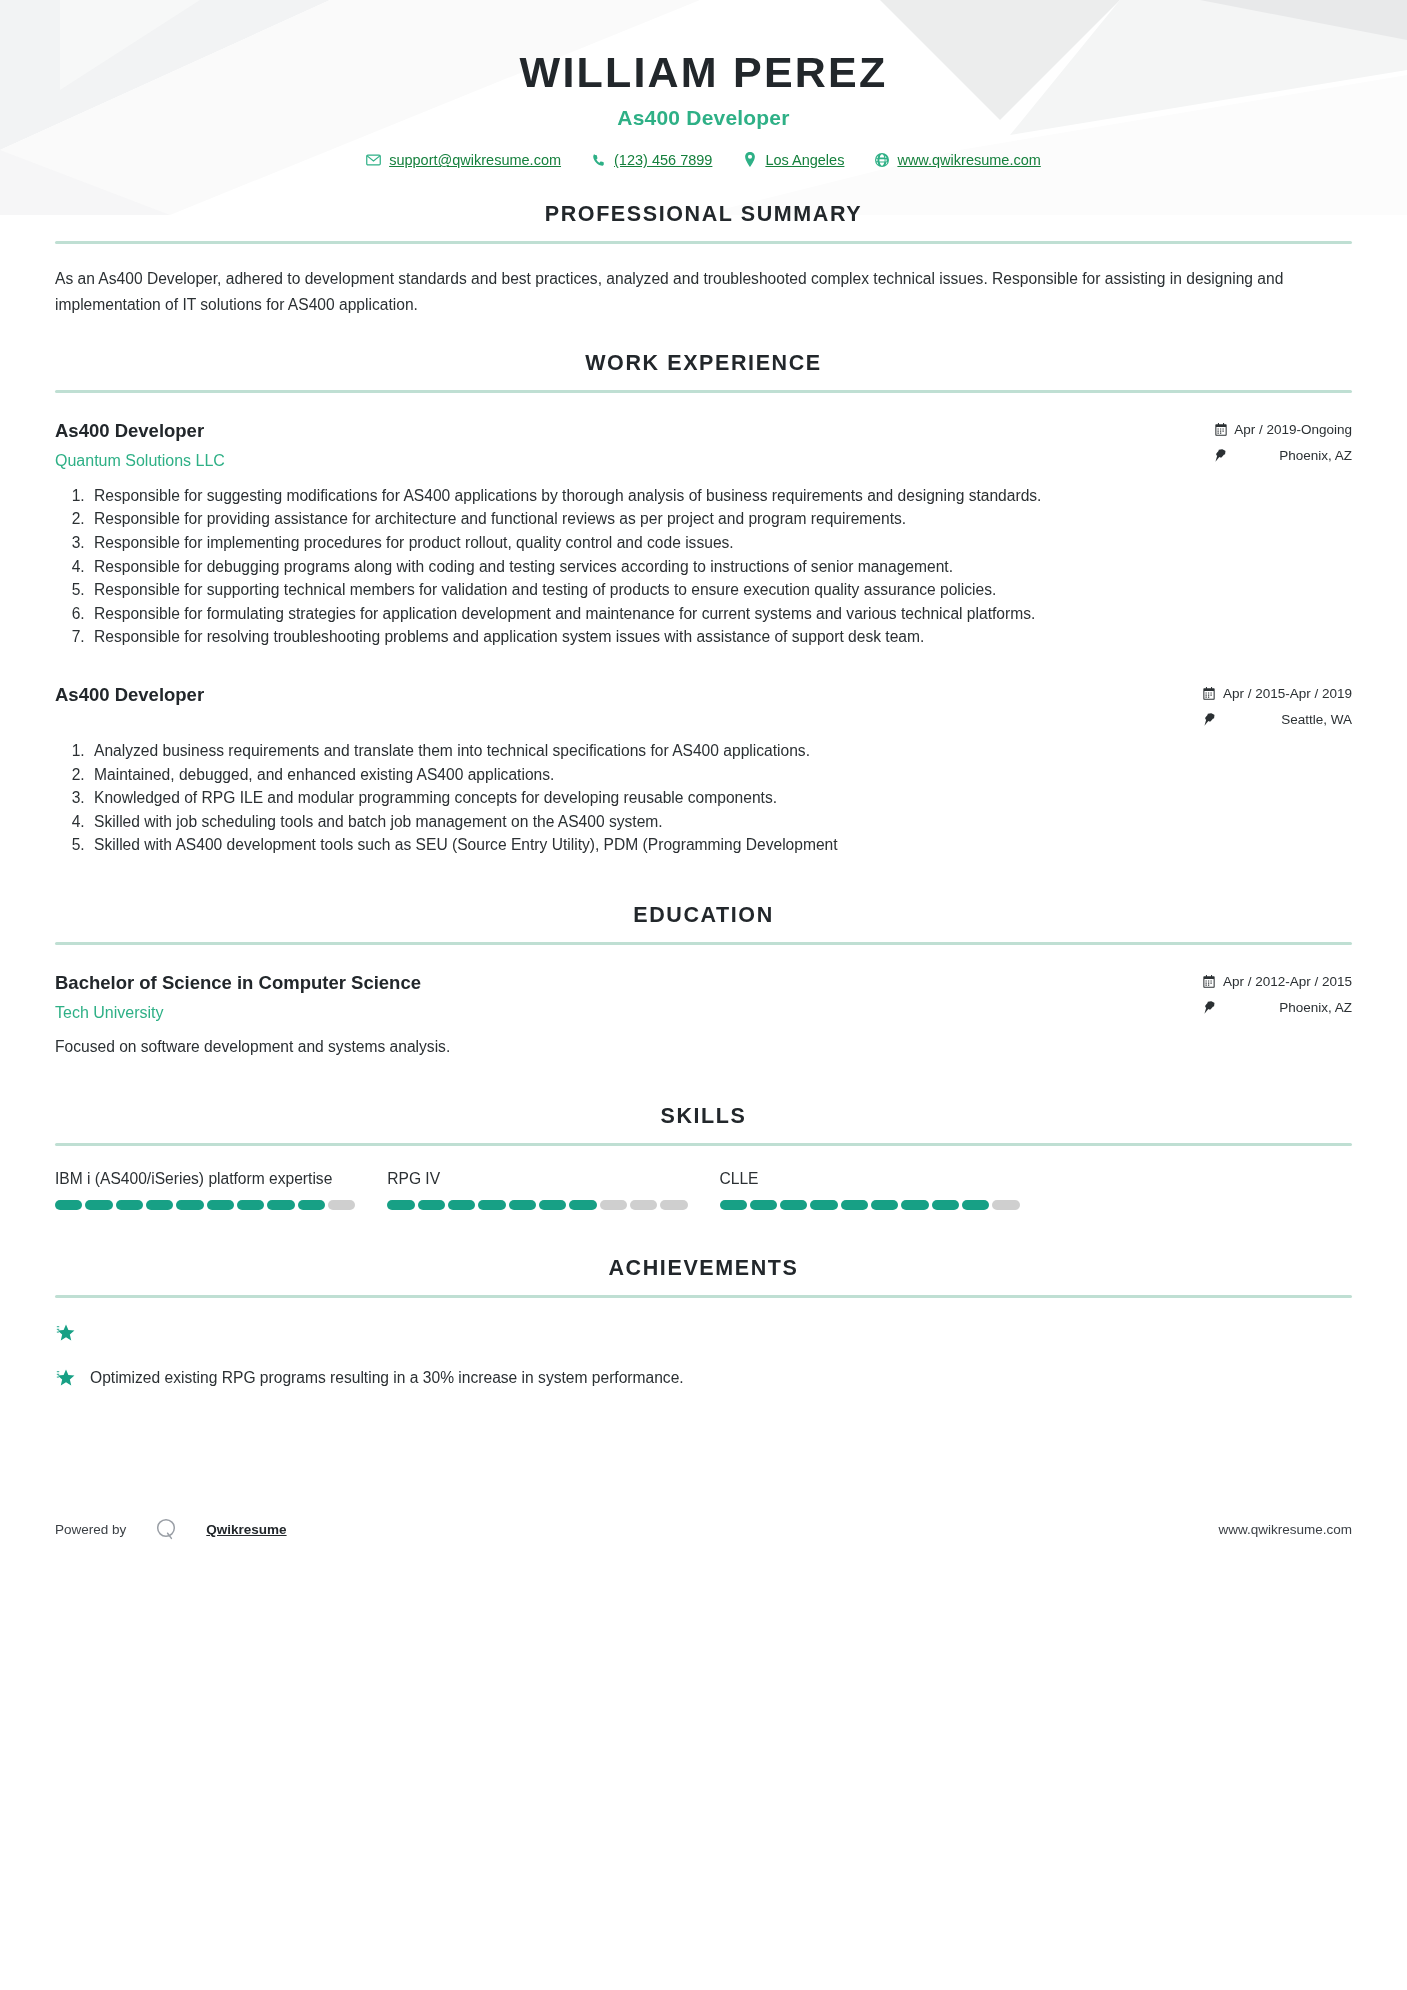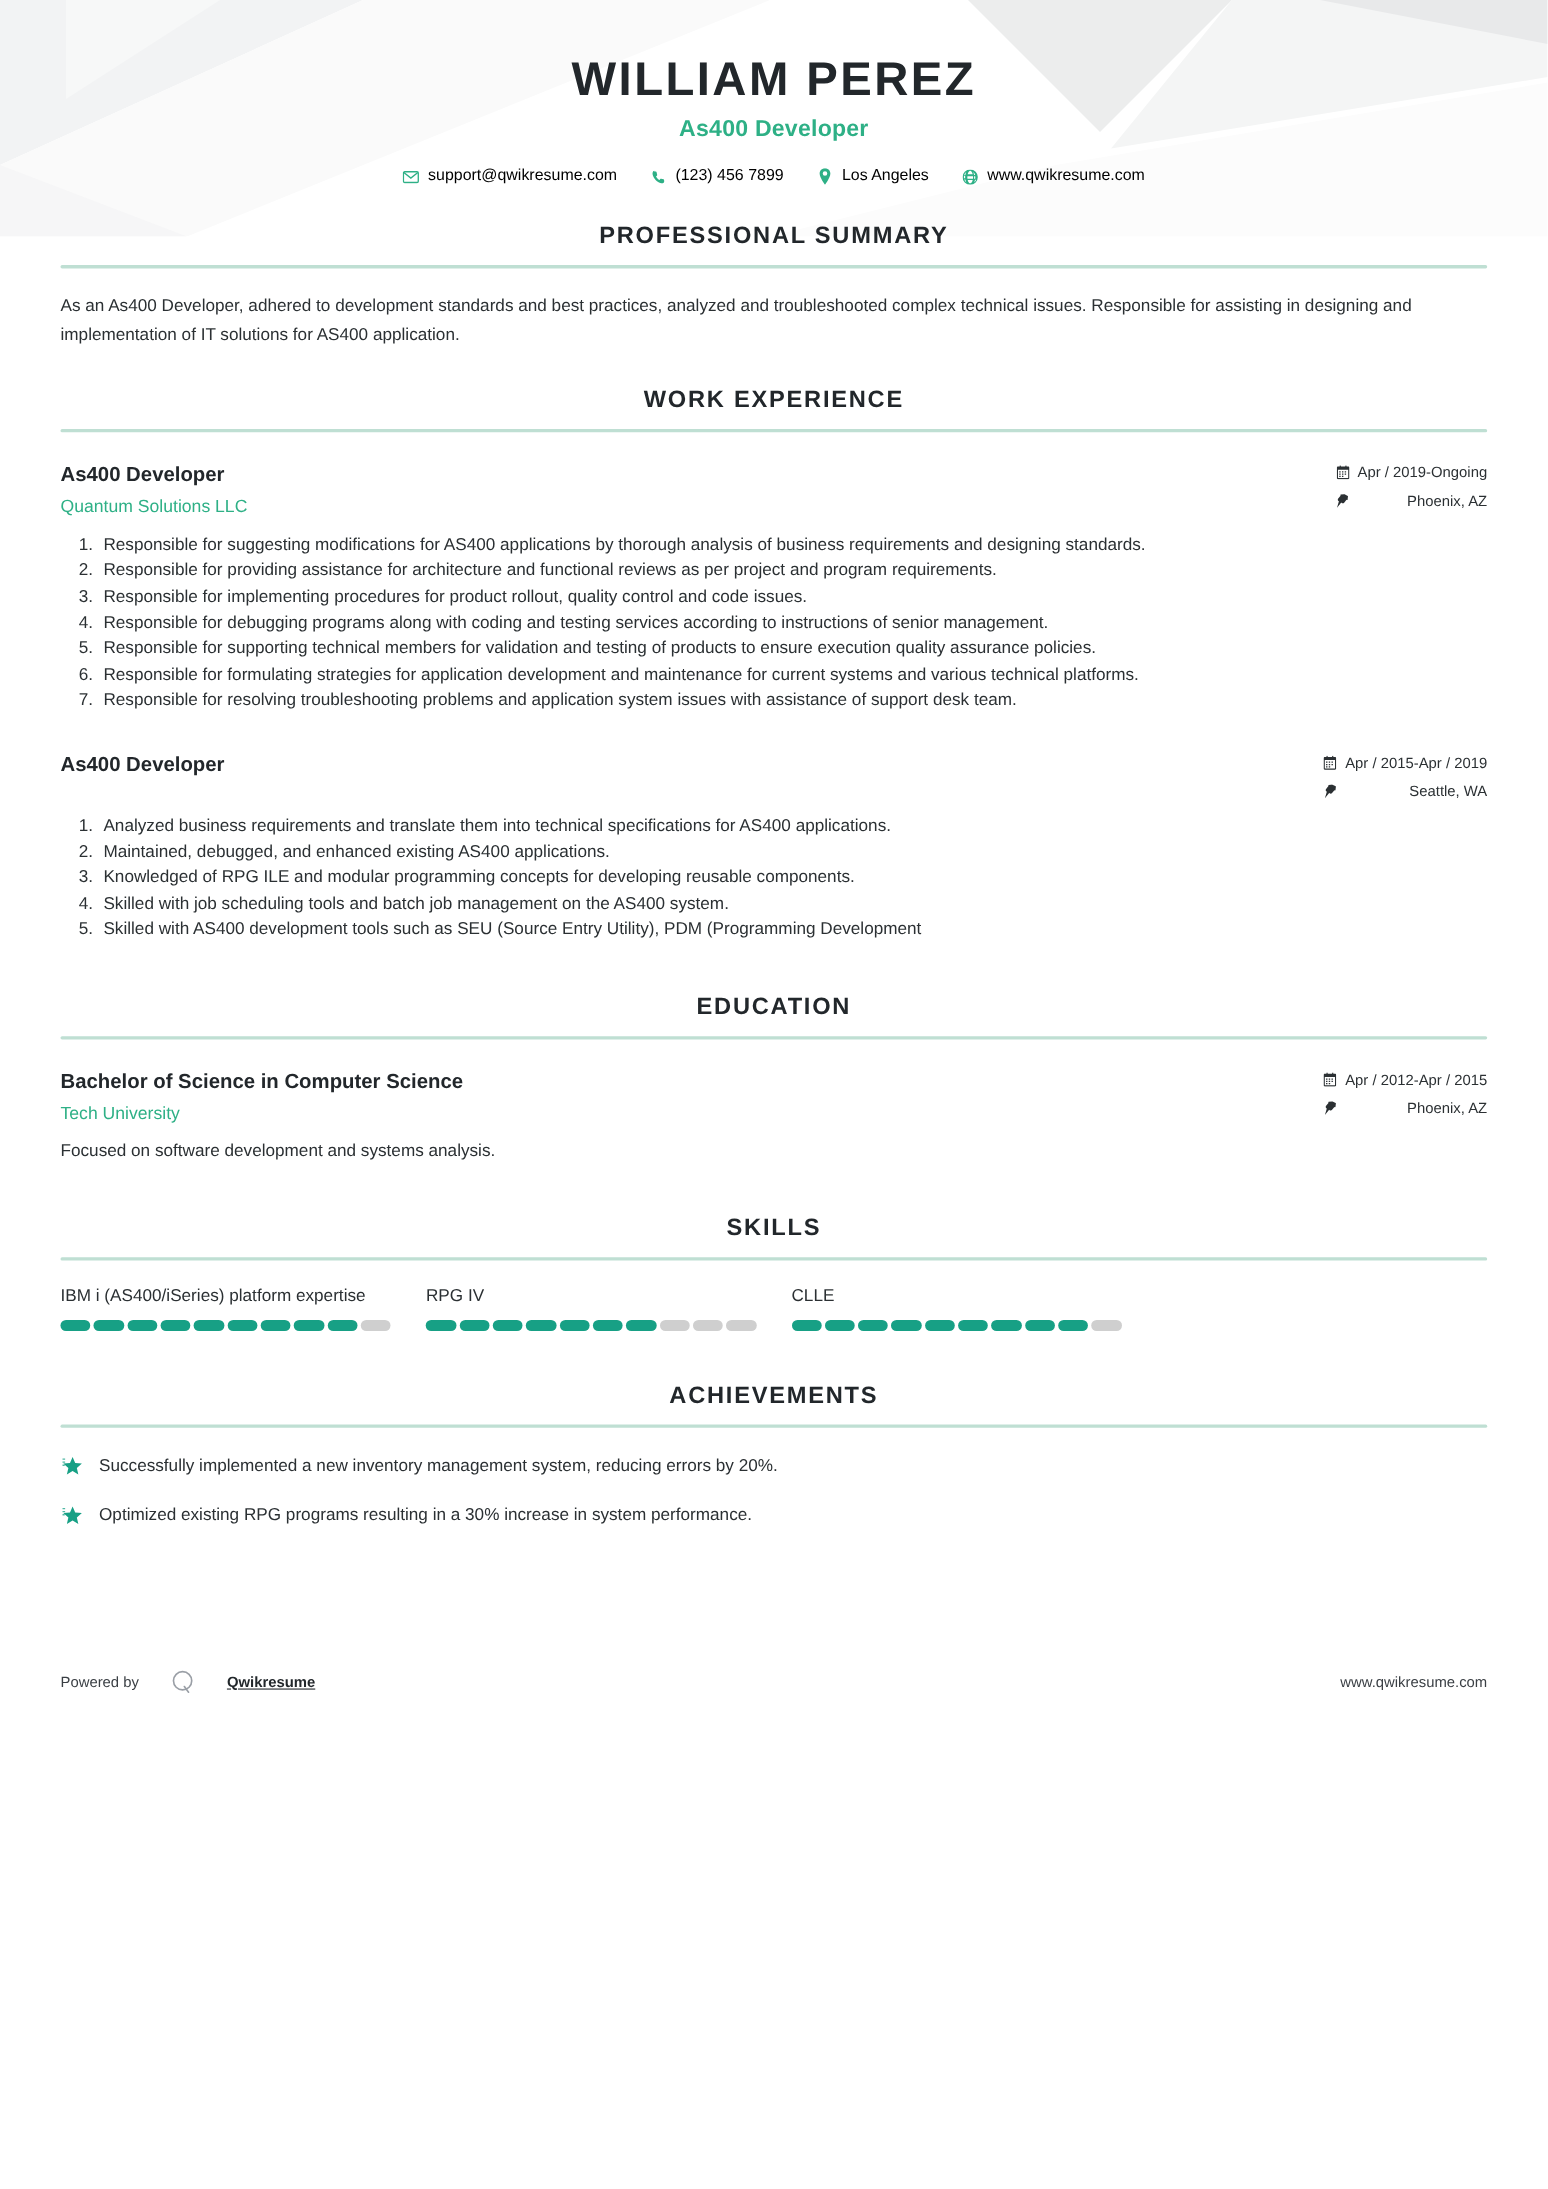--- a/index.html
+++ b/index.html
@@ -57,26 +57,27 @@
   .contact-row {
     margin-top: 22px;
     display: flex;
     justify-content: center;
     align-items: center;
     gap: 0;
     flex-wrap: nowrap;
   }
   .contact-item {
     display: flex;
-    align-items: flex-end;
+    align-items: flex-start;
     gap: 8px;
     padding: 0 15px;
     font-size: 14.5px;
-    color: #000000;
+    color: #15803d;
     white-space: nowrap;
+    text-decoration: underline;
   }
   .contact-item .ico {
     display: inline-flex;
     align-items: center;
     justify-content: center;
     width: 15px;
     height: 15px;
     color: #2eb086;
     flex: 0 0 auto;
   }
@@ -501,21 +502,20 @@
       <div class="section-rule"></div>
 
       <div class="achv-list">
         <div class="achv-item">
           <span class="ico">
             <svg width="22" height="22" viewBox="0 0 24 24" fill="currentColor">
               <path d="M12 1.6l2.6 6.1 6.6.5-5 4.3 1.5 6.5L12 15.6 6.3 19l1.5-6.5-5-4.3 6.6-.5L12 1.6z"></path>
               <path d="M2 3.2h2.6v1.3H2zM2 6.2h2.6v1.3H2zM2 9.2h2.2v1.3H2z" opacity="0.75"></path>
             </svg>
           </span>
-          <span class="achv-text">Successfully implemented a new inventory management system, reducing errors by 20%.</span>
         </div>
         <div class="achv-item">
           <span class="ico">
             <svg width="22" height="22" viewBox="0 0 24 24" fill="currentColor">
               <path d="M12 1.6l2.6 6.1 6.6.5-5 4.3 1.5 6.5L12 15.6 6.3 19l1.5-6.5-5-4.3 6.6-.5L12 1.6z"></path>
               <path d="M2 3.2h2.6v1.3H2zM2 6.2h2.6v1.3H2zM2 9.2h2.2v1.3H2z" opacity="0.75"></path>
             </svg>
           </span>
           <span class="achv-text">Optimized existing RPG programs resulting in a 30% increase in system performance.</span>
         </div>

